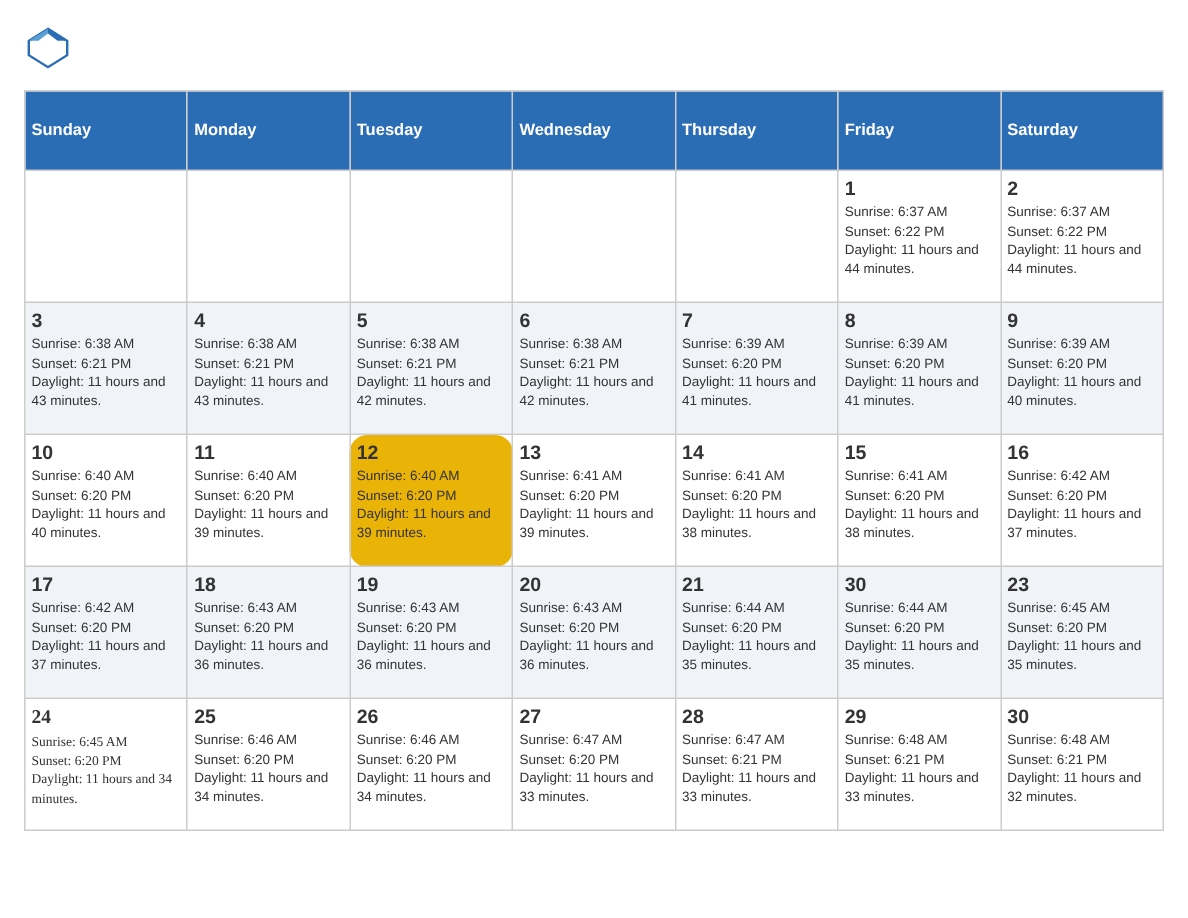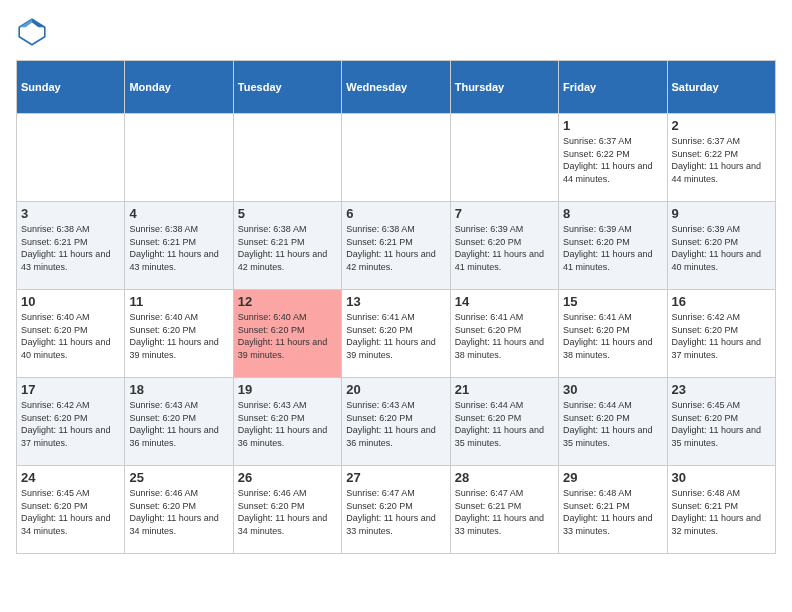--- a/index.html
+++ b/index.html
@@ -196,21 +196,21 @@
           <div class="day-info" style="white-space: pre-line;">Sunrise: 6:40 AM
 Sunset: 6:20 PM
 Daylight: 11 hours and 40 minutes.</div>
         </td>
         <td style="background: rgb(255, 255, 255);">
           <span class="day-number">11</span>
           <div class="day-info" style="white-space: pre-line;">Sunrise: 6:40 AM
 Sunset: 6:20 PM
 Daylight: 11 hours and 39 minutes.</div>
         </td>
-        <td style="background: #fca5a5;">
+        <td style="background: #eab308; border-radius: 12px;">
           <span class="day-number">12</span>
           <div class="day-info" style="white-space: pre-line;">Sunrise: 6:40 AM
 Sunset: 6:20 PM
 Daylight: 11 hours and 39 minutes.</div>
         </td>
         <td style="background: rgb(255, 255, 255);">
           <span class="day-number">13</span>
           <div class="day-info" style="white-space: pre-line;">Sunrise: 6:41 AM
 Sunset: 6:20 PM
 Daylight: 11 hours and 39 minutes.</div>
@@ -272,21 +272,21 @@
 Daylight: 11 hours and 35 minutes.</div>
         </td>
         <td style="background: rgb(240, 244, 248);">
           <span class="day-number">23</span>
           <div class="day-info" style="white-space: pre-line;">Sunrise: 6:45 AM
 Sunset: 6:20 PM
 Daylight: 11 hours and 35 minutes.</div>
         </td>
       </tr>
       <tr>
-        <td style="background: rgb(255, 255, 255);">
+        <td style="background: rgb(255, 255, 255); font-family: Liberation Serif, serif;">
           <span class="day-number">24</span>
           <div class="day-info" style="white-space: pre-line;">Sunrise: 6:45 AM
 Sunset: 6:20 PM
 Daylight: 11 hours and 34 minutes.</div>
         </td>
         <td style="background: rgb(255, 255, 255); margin-left: 38px;">
           <span class="day-number">25</span>
           <div class="day-info" style="white-space: pre-line;">Sunrise: 6:46 AM
 Sunset: 6:20 PM
 Daylight: 11 hours and 34 minutes.</div>

